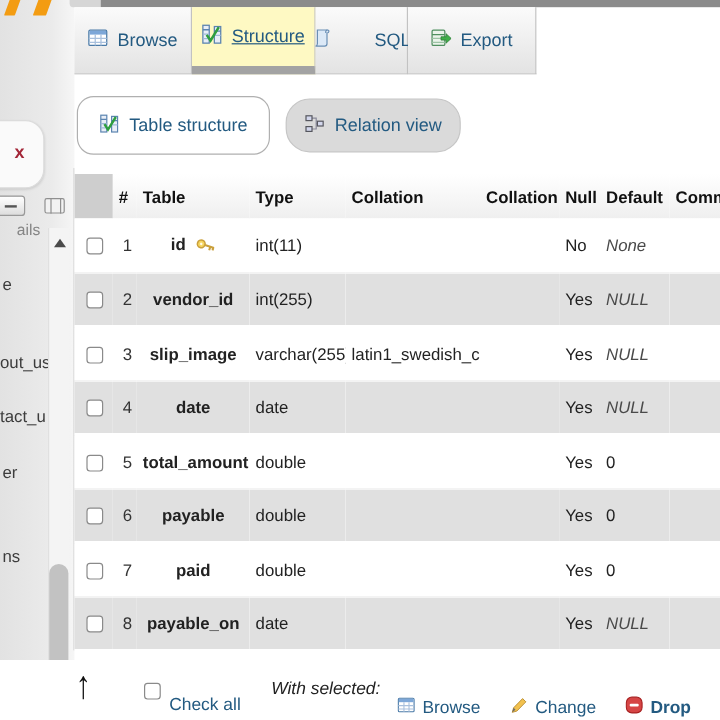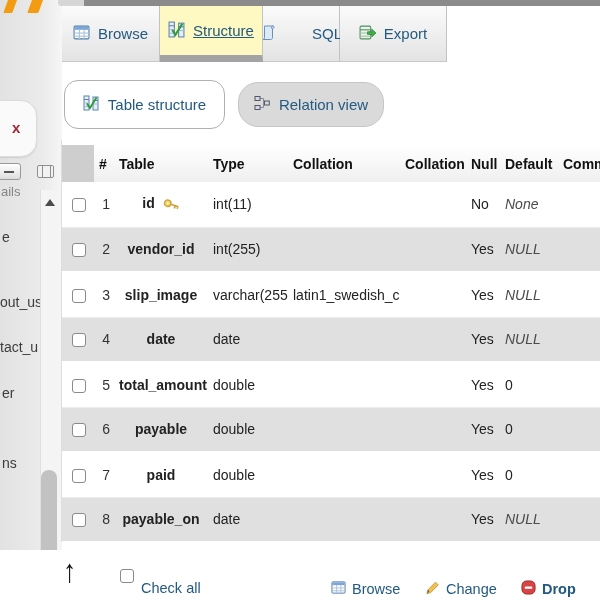--- a/index.html
+++ b/index.html
@@ -21,21 +21,21 @@
     border:1px solid #dcdcdc;border-radius:16px;box-shadow:0 1px 2px rgba(0,0,0,.10);}
   .close-x{position:absolute;left:12px;top:119px;font-size:15px;font-weight:bold;color:var(--close-red);}
   .mini-box{position:absolute;left:-6px;top:163px;width:27px;height:17px;border:1px solid #999;
     border-radius:3px;background:linear-gradient(#fff,#ddd);}
   .mini-box::after{content:"";position:absolute;left:9px;top:7px;width:10px;height:2px;background:#555;}
   .win-icon{position:absolute;left:37px;top:165px;width:17px;height:13px;border:1px solid #8f8f8f;
     border-radius:2px;background:#f2f2f2;}
   .win-icon::after{content:"";position:absolute;left:4px;top:-1px;width:7px;height:13px;
     border-left:1px solid #8f8f8f;border-right:1px solid #8f8f8f;}
   .nav-frag{position:absolute;font-size:14px;color:#3c3c3c;white-space:nowrap;}
-  .nav-frag.dim{color:#858585;font-size:13px;}
+  .nav-frag.dim{color:#858585;font-size:13px;padding-left:13px;}
   
   .sb-track{position:absolute;left:40px;top:190px;width:18px;height:410px;background:#f4f4f4;
     border-left:1px solid #e0e0e0;}
   .sb-up{position:absolute;left:45px;top:199px;width:0;height:0;
     border-left:5px solid transparent;border-right:5px solid transparent;border-bottom:7px solid #4a4a4a;}
   .sb-thumb{position:absolute;left:41px;top:470px;width:16px;height:130px;background:#c2c2c2;
     border-radius:8px 8px 0 0;}
   .panel-divider{position:absolute;left:61px;top:140px;width:1px;height:402px;background:#ddd;}
 
   
@@ -325,20 +325,21 @@
     <td></td>
   </tr>
 </tbody>
     </table>
 </div>
 
 <div class="footer">
   <span class="uparrow">↑</span>
   <span class="f-cb"></span>
   <span class="f-link" style="left:141px;">Check all</span>
+  <span class="f-static" style="left:226px;">With selected:</span>
   <span class="f-link" style="left:331px;">
     <span>
       <svg width="15" height="15" viewBox="0 0 16 16">
           <rect x="1" y="2" width="14" height="12" rx="1" fill="#fff" stroke="#4a7aa7"></rect>
           <rect x="1.5" y="2.5" width="13" height="3" fill="#7da7d8"></rect>
           <line x1="1" y1="8.5" x2="15" y2="8.5" stroke="#a9c0dd"></line>
           <line x1="1" y1="11.5" x2="15" y2="11.5" stroke="#a9c0dd"></line>
           <line x1="6" y1="5.5" x2="6" y2="14" stroke="#a9c0dd"></line>
           <line x1="10.5" y1="5.5" x2="10.5" y2="14" stroke="#a9c0dd"></line>
         </svg>

